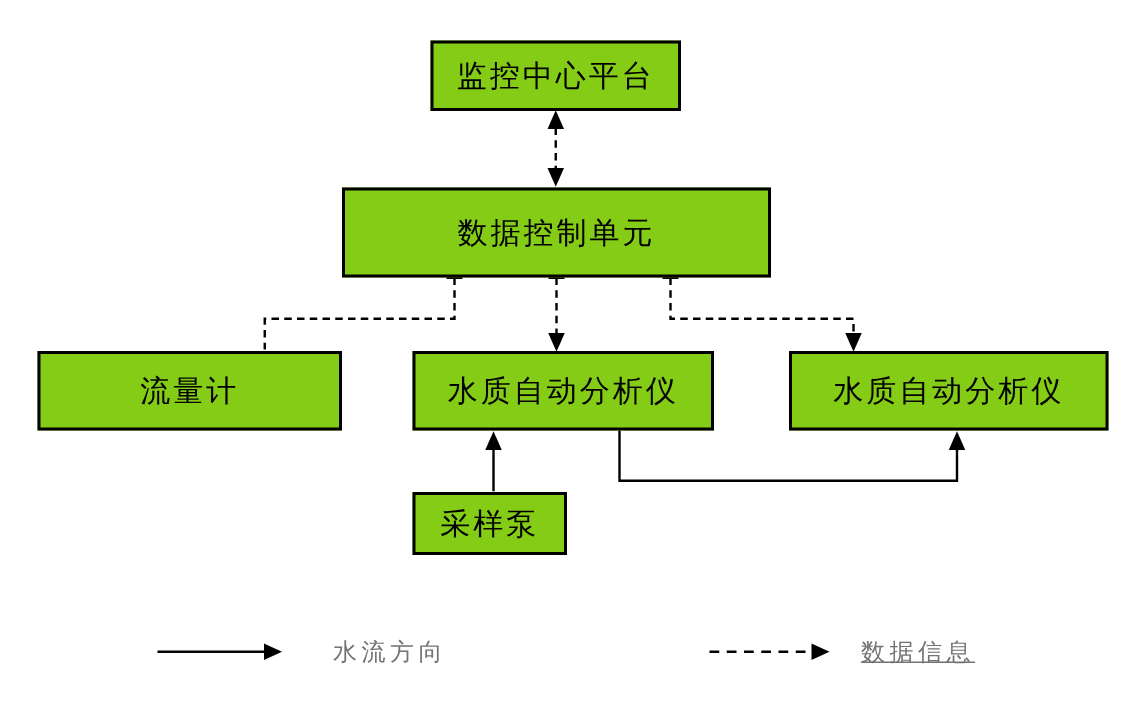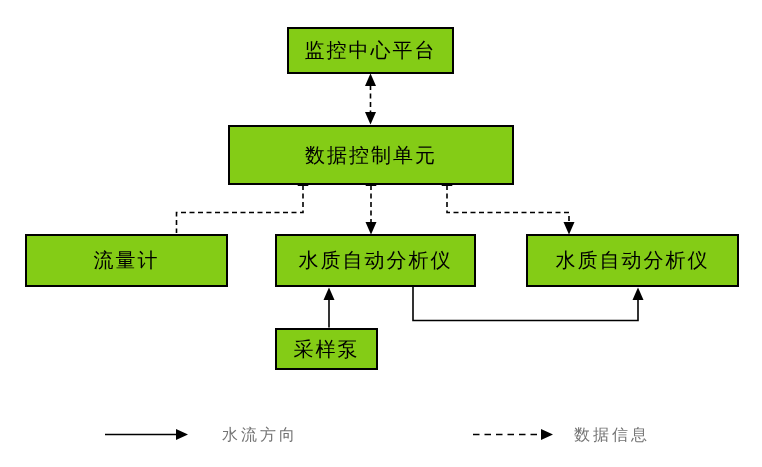--- a/index.html
+++ b/index.html
@@ -44,21 +44,21 @@
   }
   .legend-label {
     position: absolute;
     font-size: 16px;
     letter-spacing: 3px;
     color: #737373;
     line-height: 18px;
     white-space: nowrap;
   }
   #legend-waterflow-label { left: 222px; top: 426px; }
-  #legend-datainfo-label  { left: 574px; top: 426px; }
+  #legend-datainfo-label  { left: 574px; top: 426px; text-decoration: underline; }
 </style>
 </head>
 <body>
 
 <div class="canvas">
 
   <svg class="connector-layer" viewBox="0 0 762 467" xmlns="http://www.w3.org/2000/svg">
     <g stroke="#000000" stroke-width="1.6" fill="#000000">
 
       <g>

